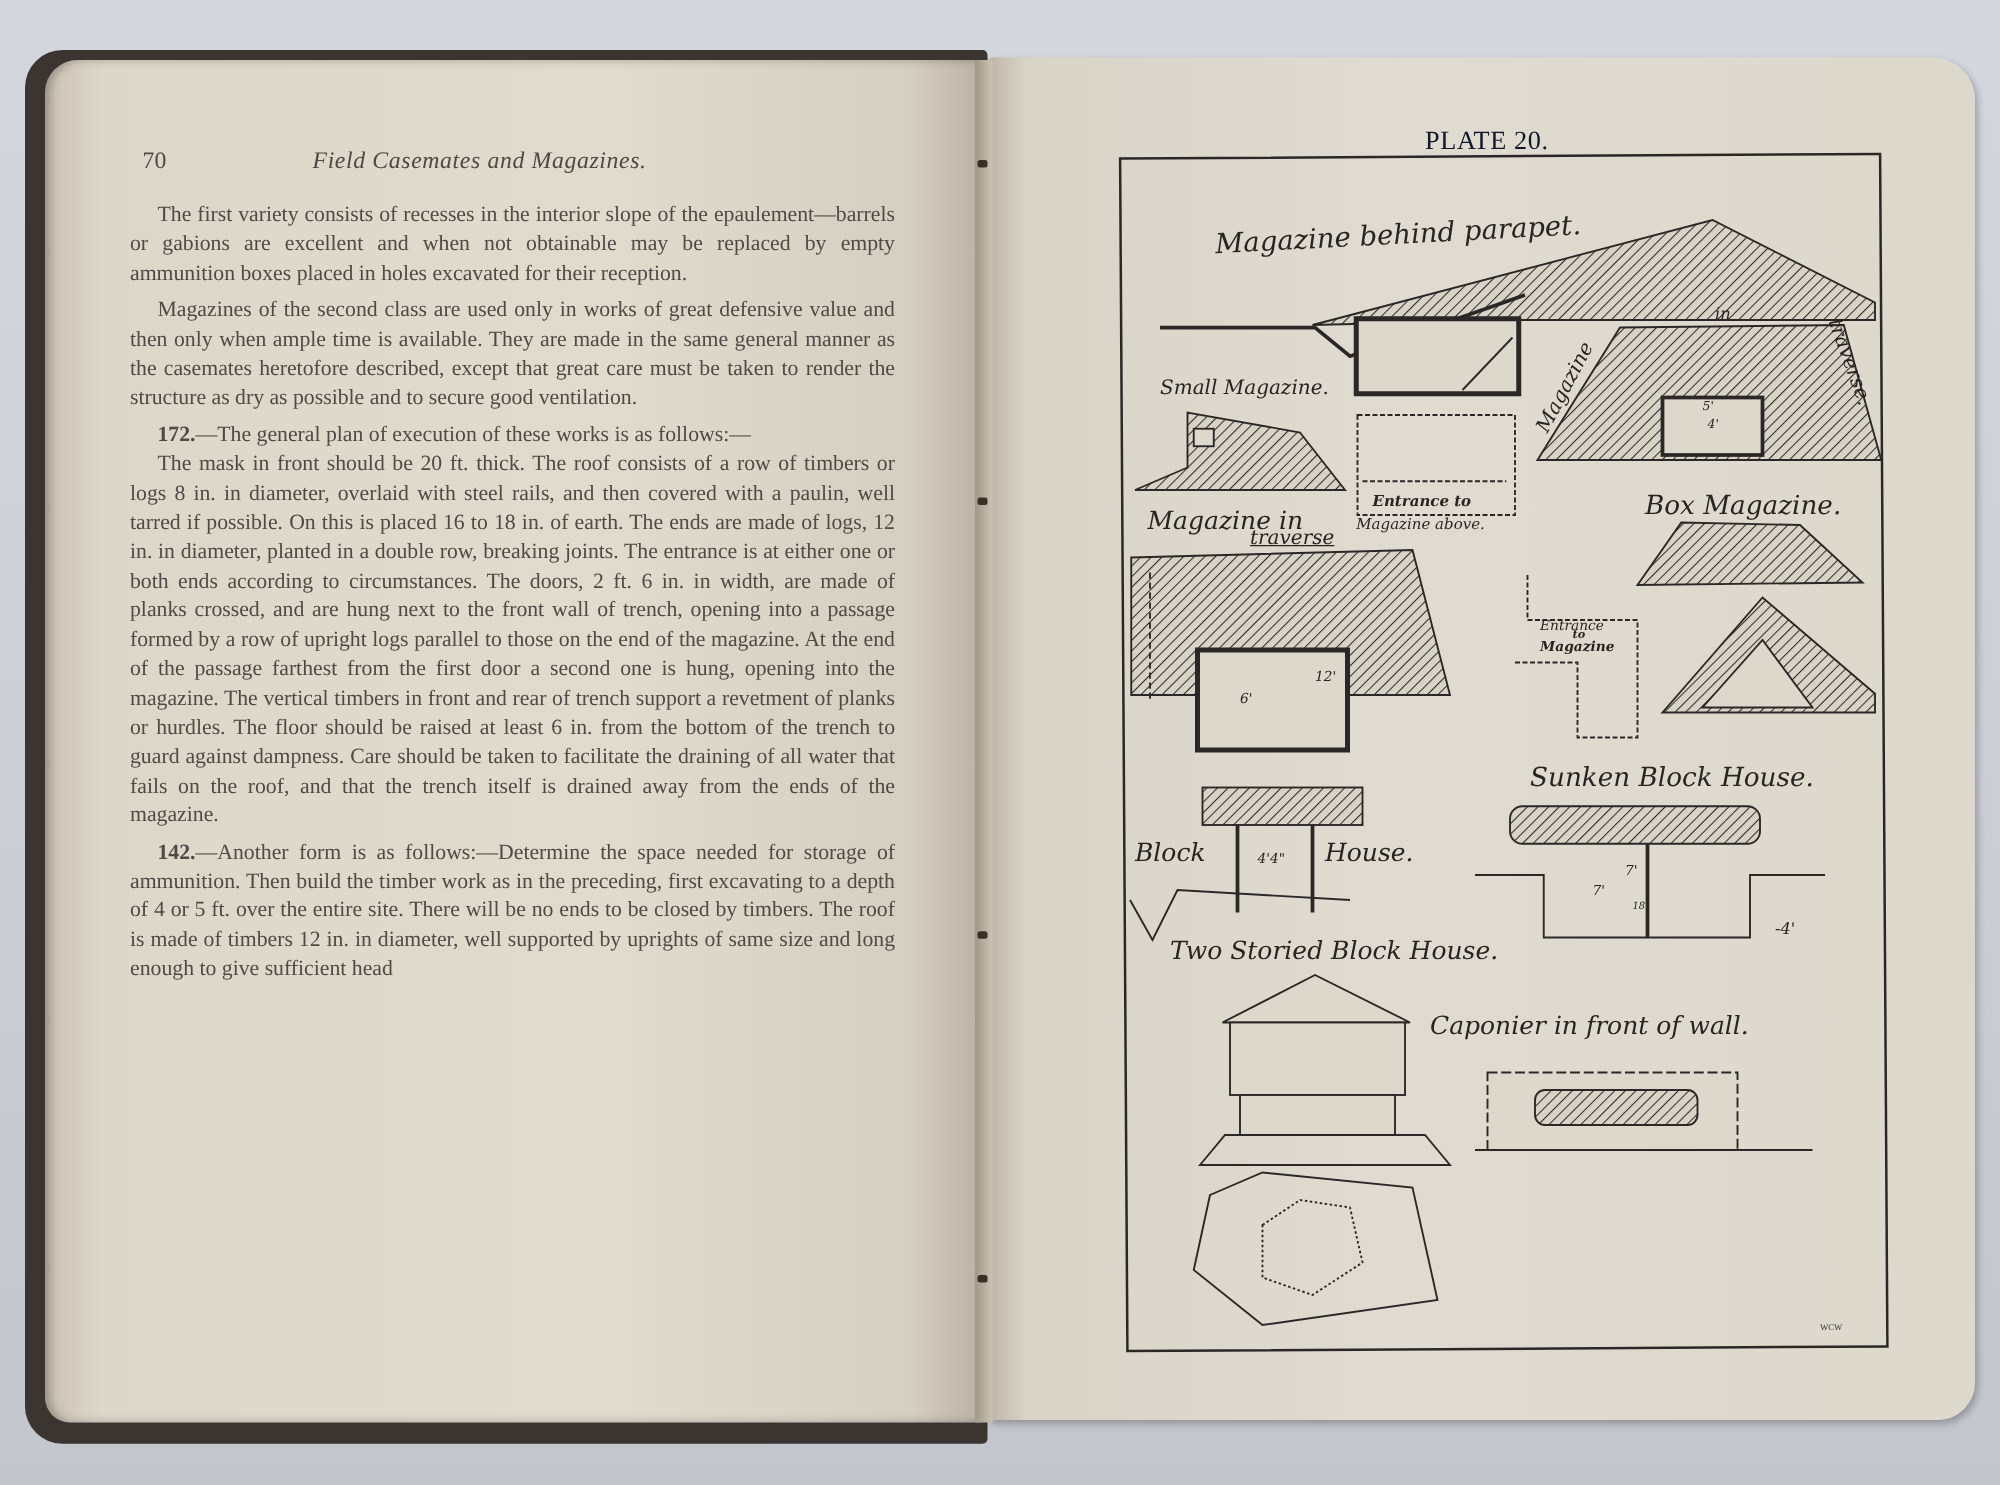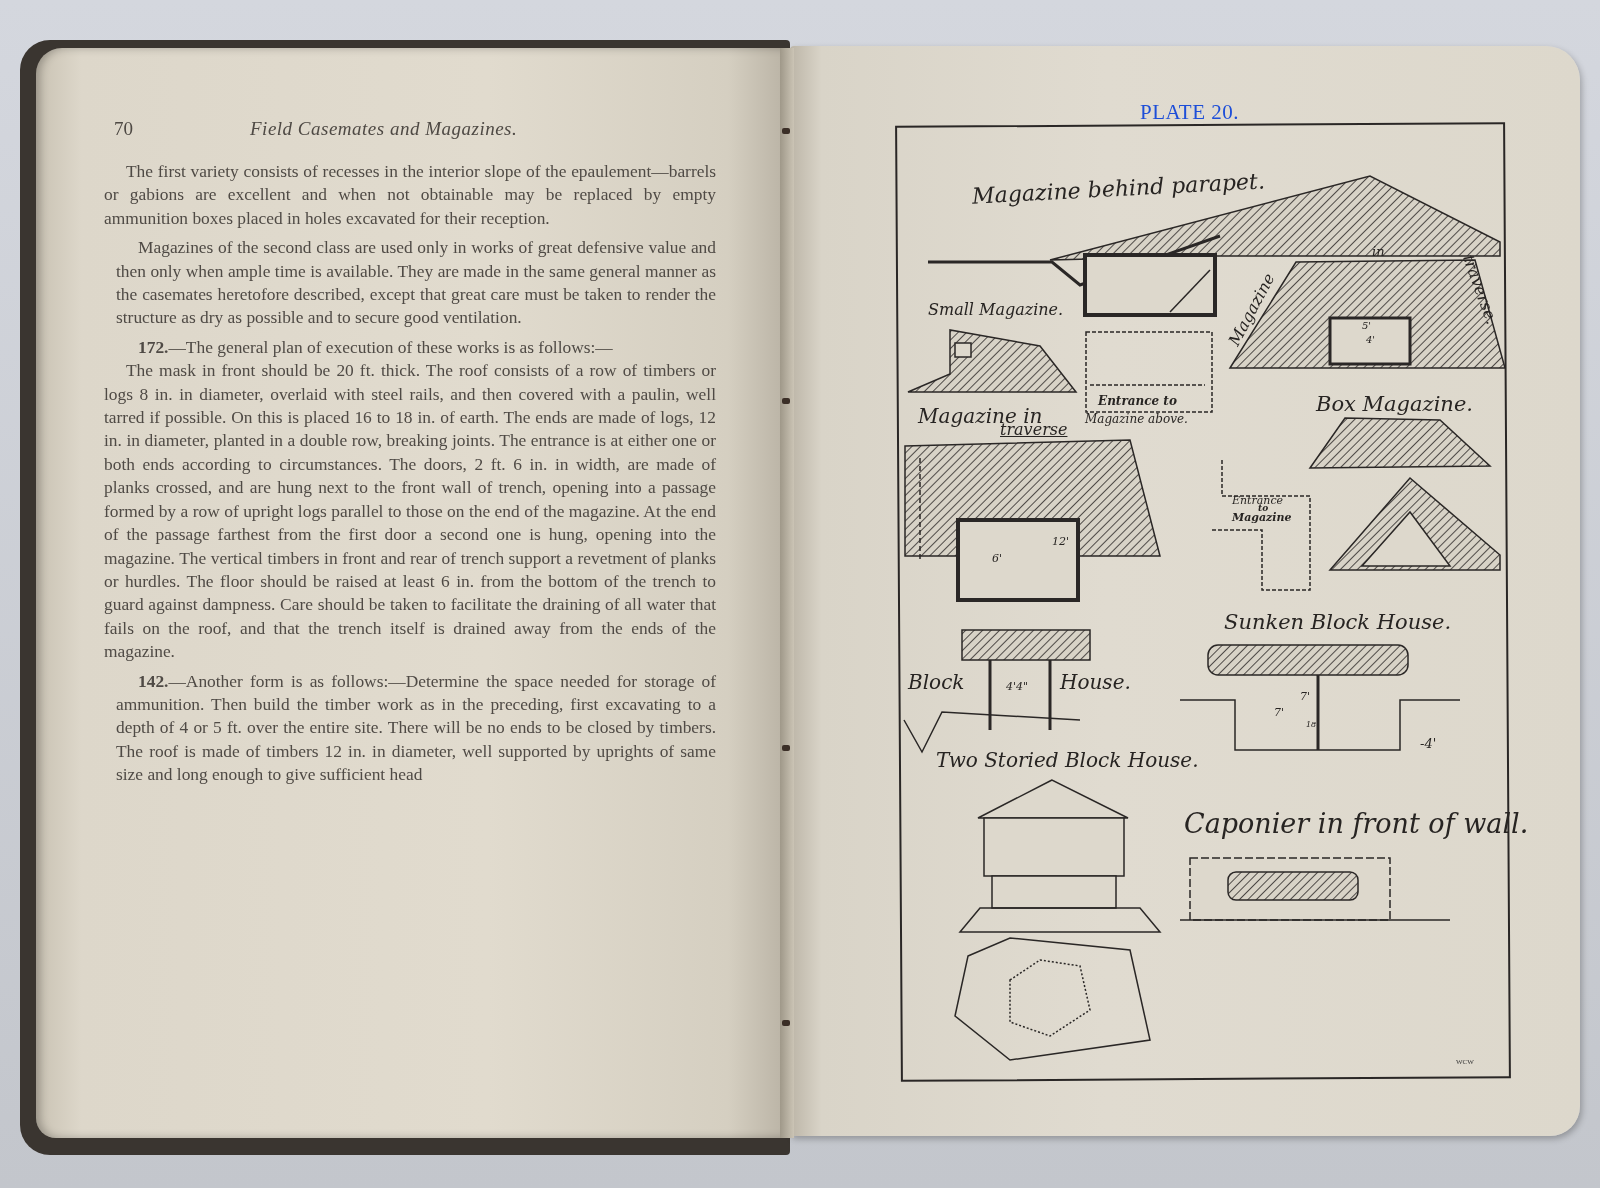--- a/index.html
+++ b/index.html
@@ -9,24 +9,24 @@
   .page-left{position:absolute;left:36px;top:48px;width:752px;height:1090px;background:linear-gradient(90deg,#c9c2b3 0%,#ddd7ca 6%,#e1dbce 60%,#d5cfc1 92%,#b9b2a4 100%);border-radius:26px 4px 4px 20px;box-shadow:inset 4px 0 8px rgba(0,0,0,.25);}
   .page-right{position:absolute;left:790px;top:46px;width:790px;height:1090px;background:linear-gradient(90deg,#bcb5a7 0%,#d9d4c8 4%,#e0dbd0 40%,#ddd8cc 100%);border-radius:4px 34px 30px 4px;box-shadow:2px 3px 6px rgba(0,0,0,.25);}
   .gutter{position:absolute;left:780px;top:48px;width:14px;height:1090px;background:linear-gradient(90deg,#9f9889,#cbc4b5);}
   .stitch{position:absolute;left:782px;width:8px;height:6px;background:#3b2f27;border-radius:2px;}
   .running-head{position:absolute;left:114px;top:118px;width:600px;font-size:19px;color:#4e4944;}
   .running-head .pno{position:absolute;left:0;top:0;}
   .running-head .title{position:absolute;left:136px;top:0;font-style:italic;letter-spacing:.5px;}
   .body-text{position:absolute;left:104px;top:160px;width:612px;font-size:17.4px;line-height:23.4px;color:#4f4a45;text-align:justify;}
   .body-text p{margin:0;}
   .body-text .indent{text-indent:22px;}
-  .body-text .gap{margin-top:6px;margin-left:12px;}
+  .body-text .gap{margin-top:6px;}
   .body-text b{font-weight:bold;}
   .body-text i{font-style:italic;}
-  .plate-title{position:absolute;left:1140px;top:100px;font-size:21px;color:#1d4ed8;letter-spacing:.5px;}
+  .plate-title{position:absolute;left:1140px;top:100px;font-size:21px;color:#0f172a;letter-spacing:.5px;}
   .plate-frame{position:absolute;left:898px;top:124px;width:606px;height:952px;border:2px solid #2a2726;transform:rotate(-0.35deg);}
   .fig-label{position:absolute;font-style:italic;color:#272422;font-family:"DejaVu Serif",serif;}
   .mark{position:absolute;left:1456px;top:1058px;font-size:7px;color:#333;}
   svg{position:absolute;}
 </style>
 </head>
 <body>
 
 <div class="backdrop"></div>
 <div class="cover-left"></div>
@@ -150,14 +150,14 @@
 <div class="fig-label" style="left:1366px;top:334px;font-size:10px">4'</div>
 <div class="fig-label" style="left:1224px;top:610px;font-size:21px">Sunken Block House.</div>
 <div class="fig-label" style="left:908px;top:670px;font-size:20px">Block</div>
 <div class="fig-label" style="left:1060px;top:670px;font-size:20px">House.</div>
 <div class="fig-label" style="left:1006px;top:680px;font-size:11px">4'4"</div>
 <div class="fig-label" style="left:1274px;top:706px;font-size:11px">7'</div>
 <div class="fig-label" style="left:1300px;top:690px;font-size:11px">7'</div>
 <div class="fig-label" style="left:1306px;top:720px;font-size:8px">18</div>
 <div class="fig-label" style="left:1420px;top:736px;font-size:13px">-4'</div>
 <div class="fig-label" style="left:936px;top:748px;font-size:20px">Two Storied Block House.</div>
-<div class="fig-label" style="left:1184px;top:808px;font-size:27px">Caponier in front of wall.</div>
+<div class="fig-label" style="left:1144px;top:808px;font-size:20px">Caponier in front of wall.</div>
 <div class="mark">WCW</div>
 
 </body></html>

